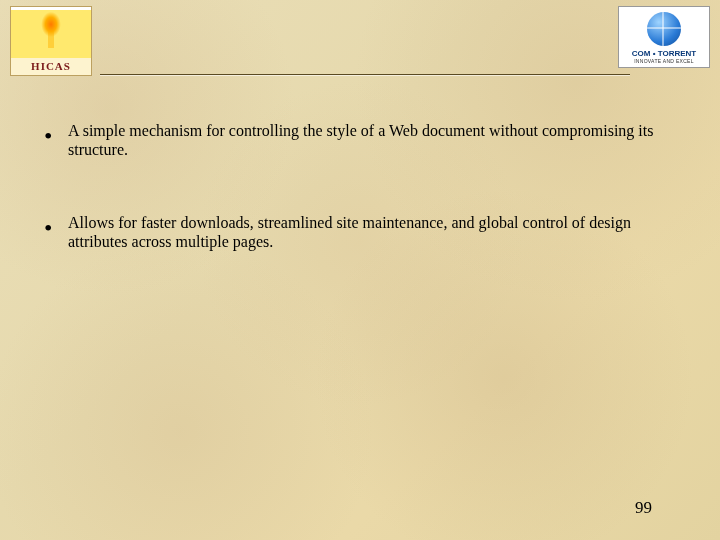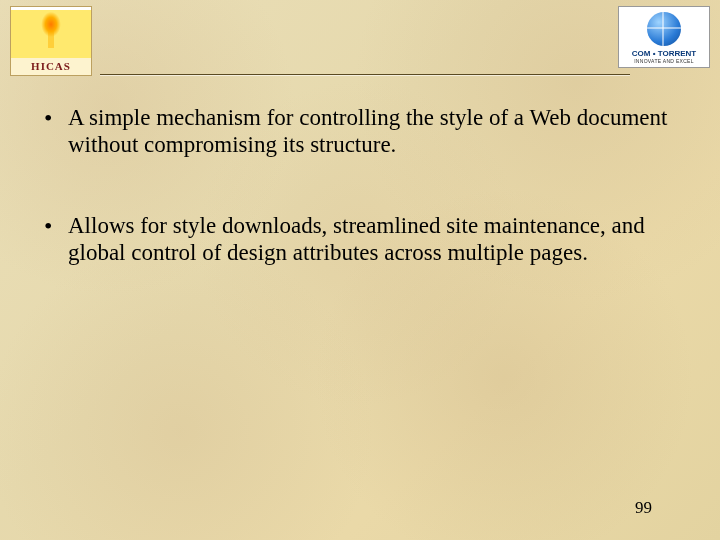--- a/index.html
+++ b/index.html
@@ -131,24 +131,24 @@
     left: 100px;
     width: 530px;
     height: 0;
     border-top: 1px solid #5a4a22;
     box-shadow: 0 1px 0 rgba(255,255,255,0.6);
   }
 
   
   .body {
     position: absolute;
-    top: 104px;
+    top: 122px;
     left: 40px;
     right: 40px;
-    font-size: 23px;
+    font-size: 16px;
     line-height: 1.18;
   }
   .body ul {
     list-style: none;
     margin: 0;
     padding: 0;
   }
   .body li {
     position: relative;
     padding-left: 28px;
@@ -185,19 +185,19 @@
     <div class="globe"></div>
     <div class="brand">COM • TORRENT</div>
     <div class="sub">INNOVATE AND EXCEL</div>
   </div>
 
   <div class="rule"></div>
 
   <div class="body">
     <ul>
       <li>A simple mechanism for controlling the style of a Web document without compromising its structure.</li>
-      <li>Allows for style downloads, streamlined site maintenance, and global control of design attributes across multiple pages.</li>
+      <li>Allows for faster downloads, streamlined site maintenance, and global control of design attributes across multiple pages.</li>
     </ul>
   </div>
 
   <div class="pagenum">99</div>
 
 </div>
 
 </body></html>

